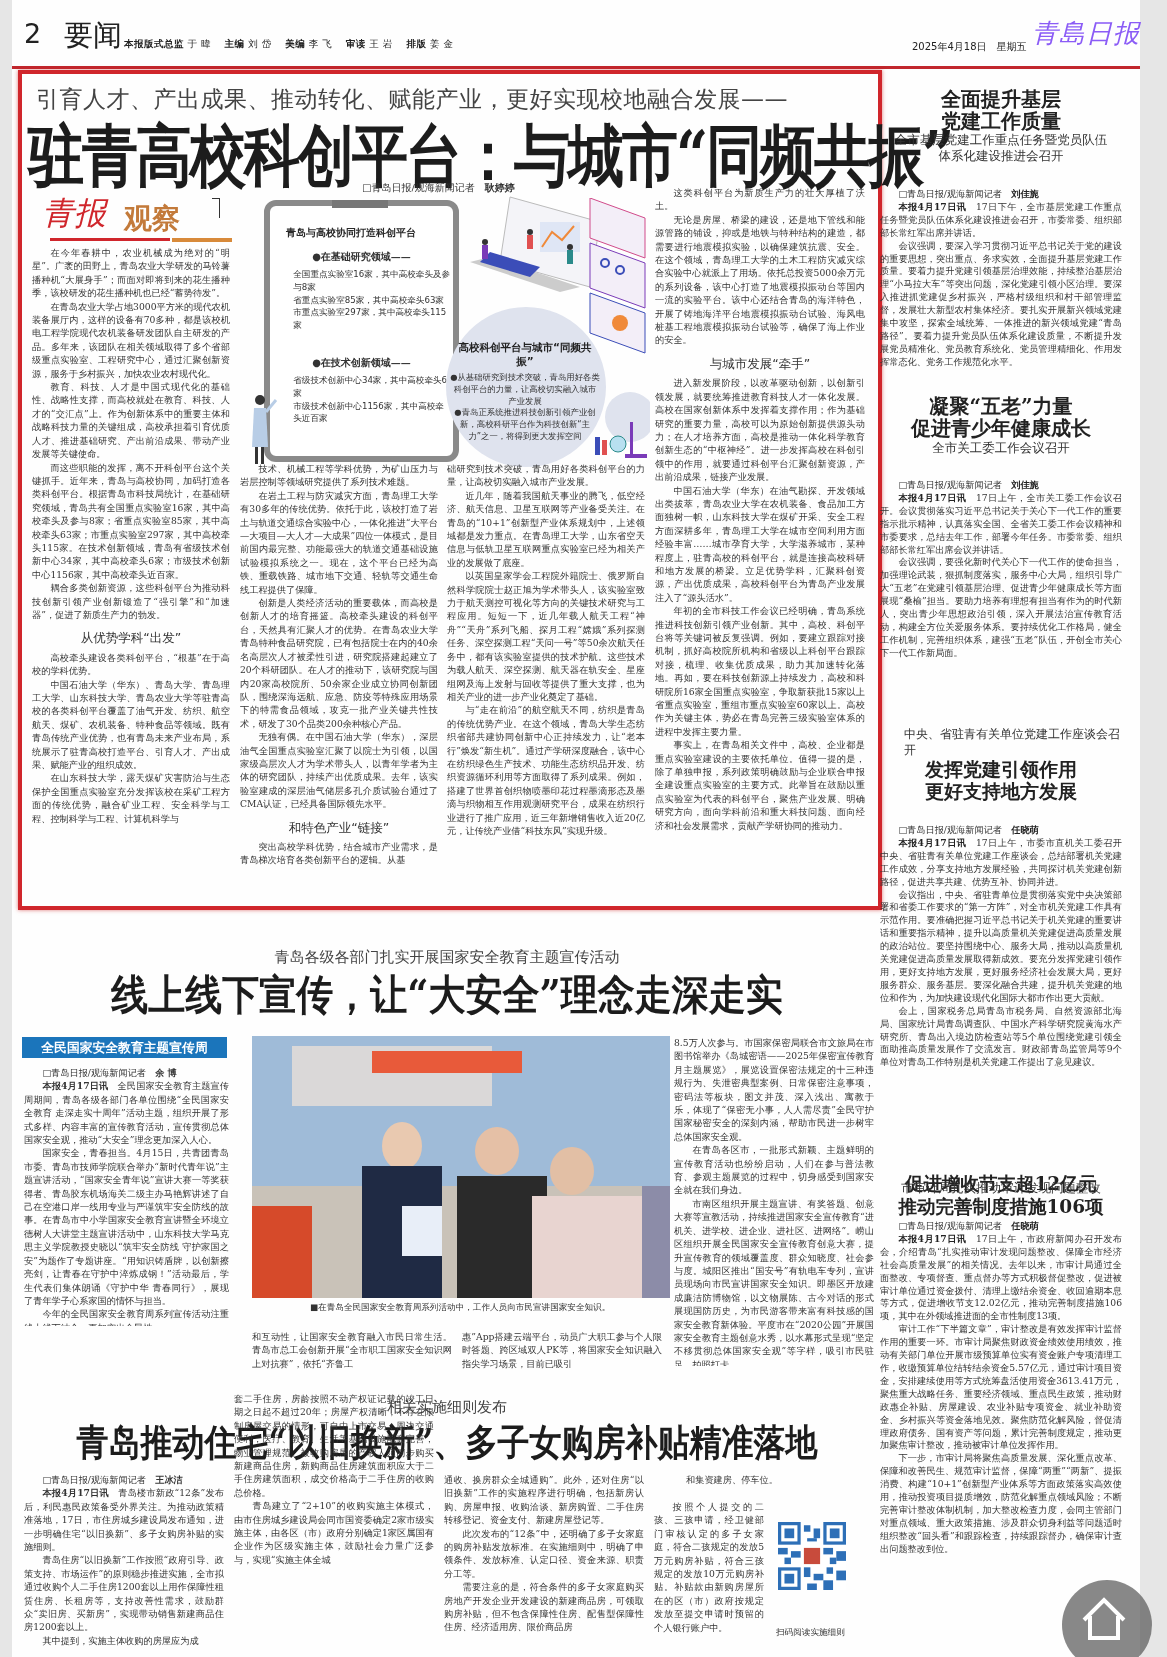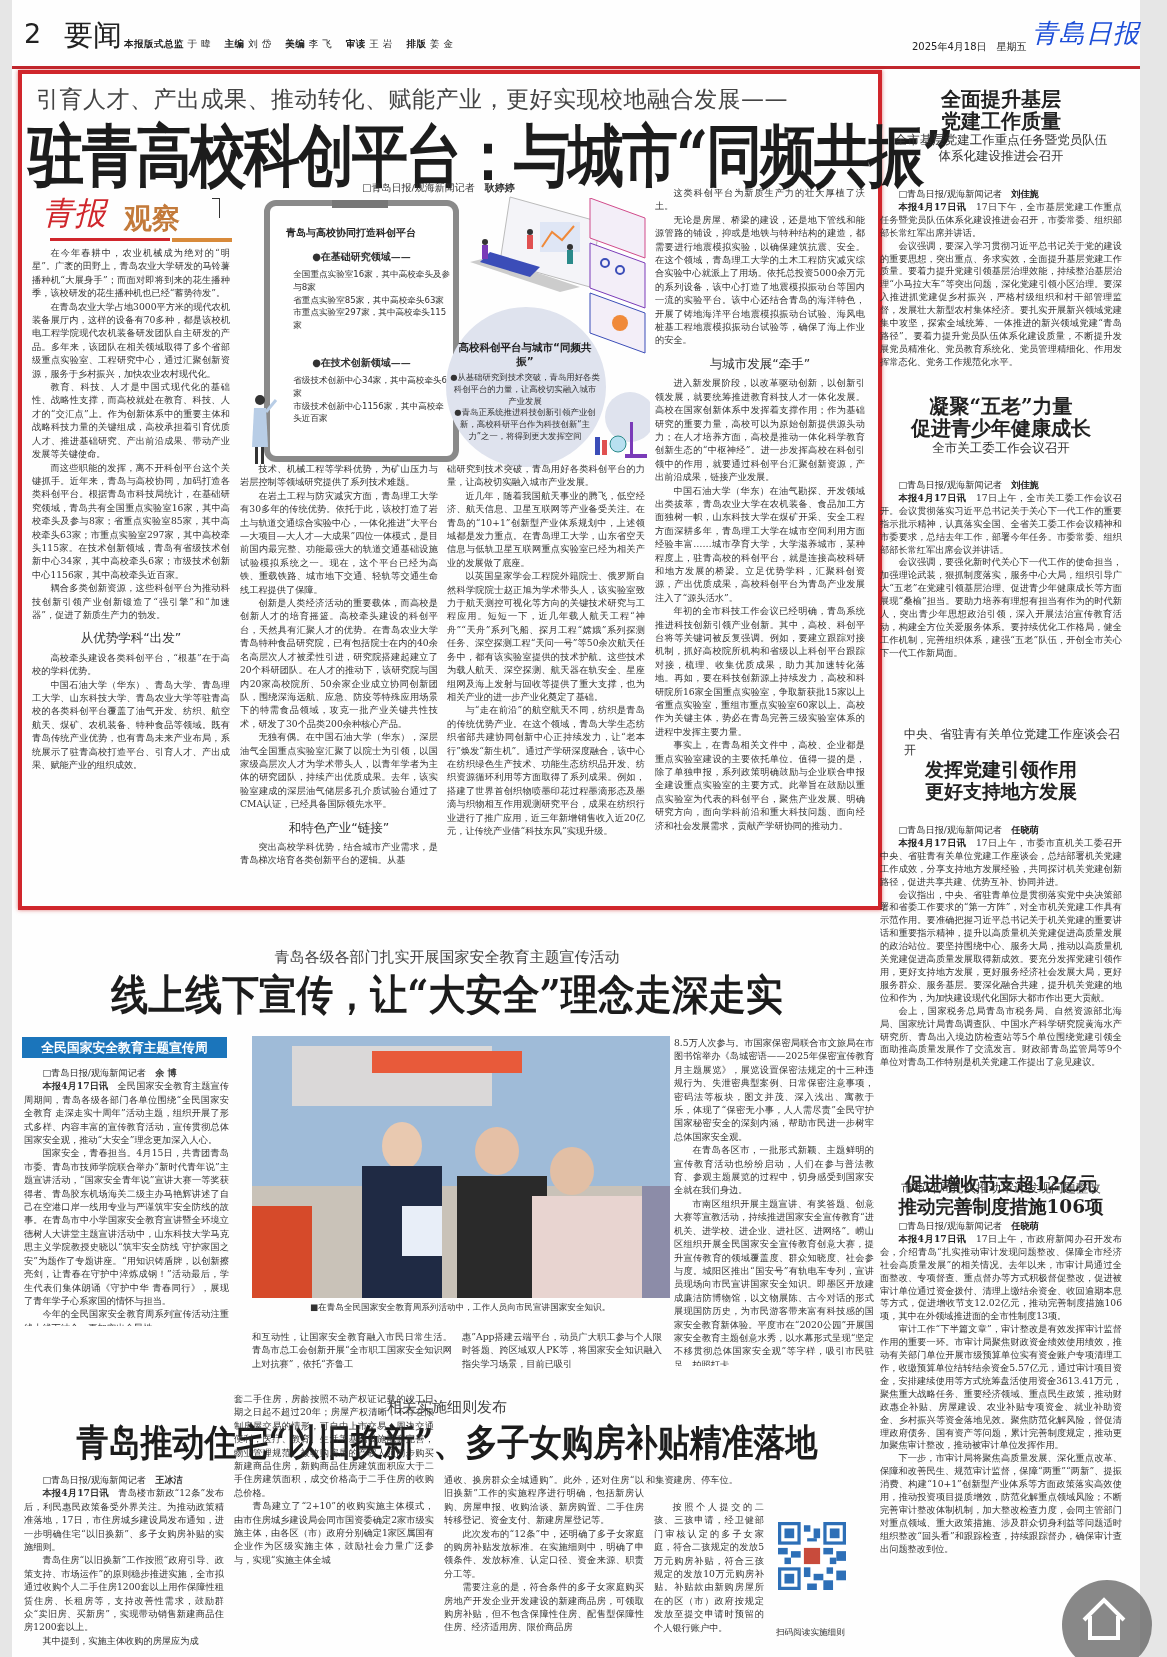--- a/index.html
+++ b/index.html
@@ -6,21 +6,21 @@
   html, body { width: 1167px; height: 1657px; overflow: hidden; background: #e6e6e6; }
   body { font-family: "DejaVu Serif", "Liberation Serif", serif; color: #2a2a2a; position: relative; }
   .page { position: absolute; left: 12px; top: 0; width: 1128px; height: 1657px; background: #fefefe; }
   .masthead { position: absolute; left: 0; top: 14px; width: 1128px; height: 40px; }
   .mh-num { position: absolute; left: 12px; top: 4px; font-family: "DejaVu Sans", sans-serif; font-size: 27px; color: #222; }
   .mh-sec { position: absolute; left: 52px; top: 2px; font-family: "DejaVu Sans", sans-serif; font-size: 29px; color: #222; }
   .mh-credits { position: absolute; left: 112px; top: 24px; font-family: "DejaVu Sans", sans-serif; font-size: 9.5px; color: #222; letter-spacing: 0.5px; white-space: nowrap; }
   .mh-credits b { font-weight: bold; }
   .mh-credits span.gap { display: inline-block; width: 10px; }
   .mh-date { position: absolute; left: 900px; top: 26px; font-family: "DejaVu Sans", sans-serif; font-size: 10px; color: #222; white-space: nowrap; }
-  .mh-logo { position: absolute; left: 1020px; top: 2px; font-family: "DejaVu Serif", serif; font-style: italic; font-size: 26px; color: #1d4ed8; letter-spacing: 1px; }
+  .mh-logo { position: absolute; left: 1020px; top: 2px; font-family: "DejaVu Serif", serif; font-style: italic; font-size: 26px; color: #8b5cf6; letter-spacing: 1px; }
   .mh-rule { position: absolute; left: 0; top: 52px; width: 1128px; height: 3px; background: #c1272d; }
 
   
   .lead { position: absolute; left: 6px; top: 70px; width: 864px; height: 840px; border: 4px solid #d0262c; box-shadow: 0 0 4px rgba(200,30,30,0.6); }
   .lead-kicker { position: absolute; left: 14px; top: 10px; font-family: "DejaVu Sans", sans-serif; font-size: 23px; color: #444; letter-spacing: 0.5px; white-space: nowrap; }
   .lead-headline { position: absolute; left: 6px; top: 38px; font-family: "DejaVu Serif", serif; font-weight: bold; font-size: 56px; color: #1c1c1c; letter-spacing: -2px; white-space: nowrap; transform: scaleY(1.2); transform-origin: left top; }
   .lead-byline { position: absolute; left: 340px; top: 107px; font-size: 10px; color: #333; white-space: nowrap; }
   .lead-byline b { font-weight: bold; }
 
   .column-label { position: absolute; left: 20px; top: 118px; width: 175px; height: 48px; }
@@ -110,20 +110,21 @@
 
     <div class="body-col" style="left:10px; top:172px; width:198px; height:660px;">
       <p>在今年春耕中，农业机械成为绝对的“明星”。广袤的田野上，青岛农业大学研发的马铃薯播种机“大展身手”；而面对即将到来的花生播种季，该校研发的花生播种机也已经“蓄势待发”。</p>
       <p>在青岛农业大学占地3000平方米的现代农机装备展厅内，这样的设备有70多种，都是该校机电工程学院现代农机装备研发团队自主研发的产品。多年来，该团队在相关领域取得了多个省部级重点实验室、工程研究中心，通过汇聚创新资源，服务于乡村振兴，加快农业农村现代化。</p>
       <p>教育、科技、人才是中国式现代化的基础性、战略性支撑，而高校就处在教育、科技、人才的“交汇点”上。作为创新体系中的重要主体和战略科技力量的关键组成，高校承担着引育优质人才、推进基础研究、产出前沿成果、带动产业发展等关键使命。</p>
       <p>而这些职能的发挥，离不开科创平台这个关键抓手。近年来，青岛与高校协同，加码打造各类科创平台。根据青岛市科技局统计，在基础研究领域，青岛共有全国重点实验室16家，其中高校牵头及参与8家；省重点实验室85家，其中高校牵头63家；市重点实验室297家，其中高校牵头115家。在技术创新领域，青岛有省级技术创新中心34家，其中高校牵头6家；市级技术创新中心1156家，其中高校牵头近百家。</p>
       <p>耦合多类创新资源，这些科创平台为推动科技创新引领产业创新锻造了“强引擎”和“加速器”，促进了新质生产力的勃发。</p>
       <p class="subhead">从优势学科“出发”</p>
       <p>高校牵头建设各类科创平台，“根基”在于高校的学科优势。</p>
       <p>中国石油大学（华东）、青岛大学、青岛理工大学、山东科技大学、青岛农业大学等驻青高校的各类科创平台覆盖了油气开发、纺织、航空航天、煤矿、农机装备、特种食品等领域。既有青岛传统产业优势，也有青岛未来产业布局，系统展示了驻青高校打造平台、引育人才、产出成果、赋能产业的组织成效。</p>
+      <p>在山东科技大学，露天煤矿灾害防治与生态保护全国重点实验室充分发挥该校在采矿工程方面的传统优势，融合矿业工程、安全科学与工程、控制科学与工程、计算机科学与</p>
     </div>
 
     <div class="infographic">
       <div class="tablet">
         <div class="tablet-tab"></div>
         <div class="ig-title">青岛与高校协同打造科创平台</div>
         <div class="ig-section" style="top:44px;">●在基础研究领域——</div>
         <div class="ig-text" style="top:62px;">
           <div class="ind">全国重点实验室16家，其中高校牵头及参与8家</div>
           <div class="ind">省重点实验室85家，其中高校牵头63家</div>
@@ -303,21 +304,21 @@
   </div>
   <div class="body-col" style="left:222px; top:1392px; width:200px; height:184px;">
     <p style="text-indent:0">套二手住房，房龄按照不动产权证记载的竣工日期之日起不超过20年；房屋产权清晰，不存在限制房屋交易的情形，可自由上市交易；周边交通便利，医疗、教育、生活等基础设施配套完善，物业管理规范。被收购房屋的产权人须同步购买新建商品住房，新购商品住房建筑面积应大于二手住房建筑面积，成交价格高于二手住房的收购总价格。</p>
     <p>青岛建立了“2+10”的收购实施主体模式，由市住房城乡建设局会同市国资委确定2家市级实施主体，由各区（市）政府分别确定1家区属国有企业作为区级实施主体，鼓励社会力量广泛参与，实现“实施主体全城</p>
   </div>
   <div class="body-col" style="left:432px; top:1473px; width:200px; height:184px;">
     <p style="text-indent:0">通收、换房群众全城通购”。此外，还对住房“以旧换新”工作的实施程序进行明确，包括新房认购、房屋申报、收购洽谈、新房购置、二手住房转移登记、资金支付、新建房屋登记等。</p>
     <p>此次发布的“12条”中，还明确了多子女家庭的购房补贴发放标准。在实施细则中，明确了申领条件、发放标准、认定口径、资金来源、职责分工等。</p>
     <p>需要注意的是，符合条件的多子女家庭购买房地产开发企业开发建设的新建商品房，可领取购房补贴，但不包含保障性住房、配售型保障性住房、经济适用房、限价商品房</p>
   </div>
-  <div class="body-col" style="left:634px; top:1473px; width:220px; height:40px;">
+  <div class="body-col" style="left:674px; top:1473px; width:220px; height:40px;">
     <p style="text-indent:0">和集资建房、停车位。</p>
   </div>
   <div class="body-col" style="left:642px; top:1500px; width:110px; height:157px;">
     <p>按照个人提交的二孩、三孩申请，经卫健部门审核认定的多子女家庭，符合二孩规定的发放5万元购房补贴，符合三孩规定的发放10万元购房补贴。补贴款由新购房屋所在的区（市）政府按规定发放至提交申请时预留的个人银行账户中。</p>
   </div>
   <svg class="qr" viewBox="0 0 21 21">
     <rect width="21" height="21" fill="#fff"></rect>
     <g fill="#2d6fb7">
       <rect x="0" y="0" width="7" height="7"></rect>
         <rect x="1" y="1" width="5" height="5" fill="#fff"></rect>

